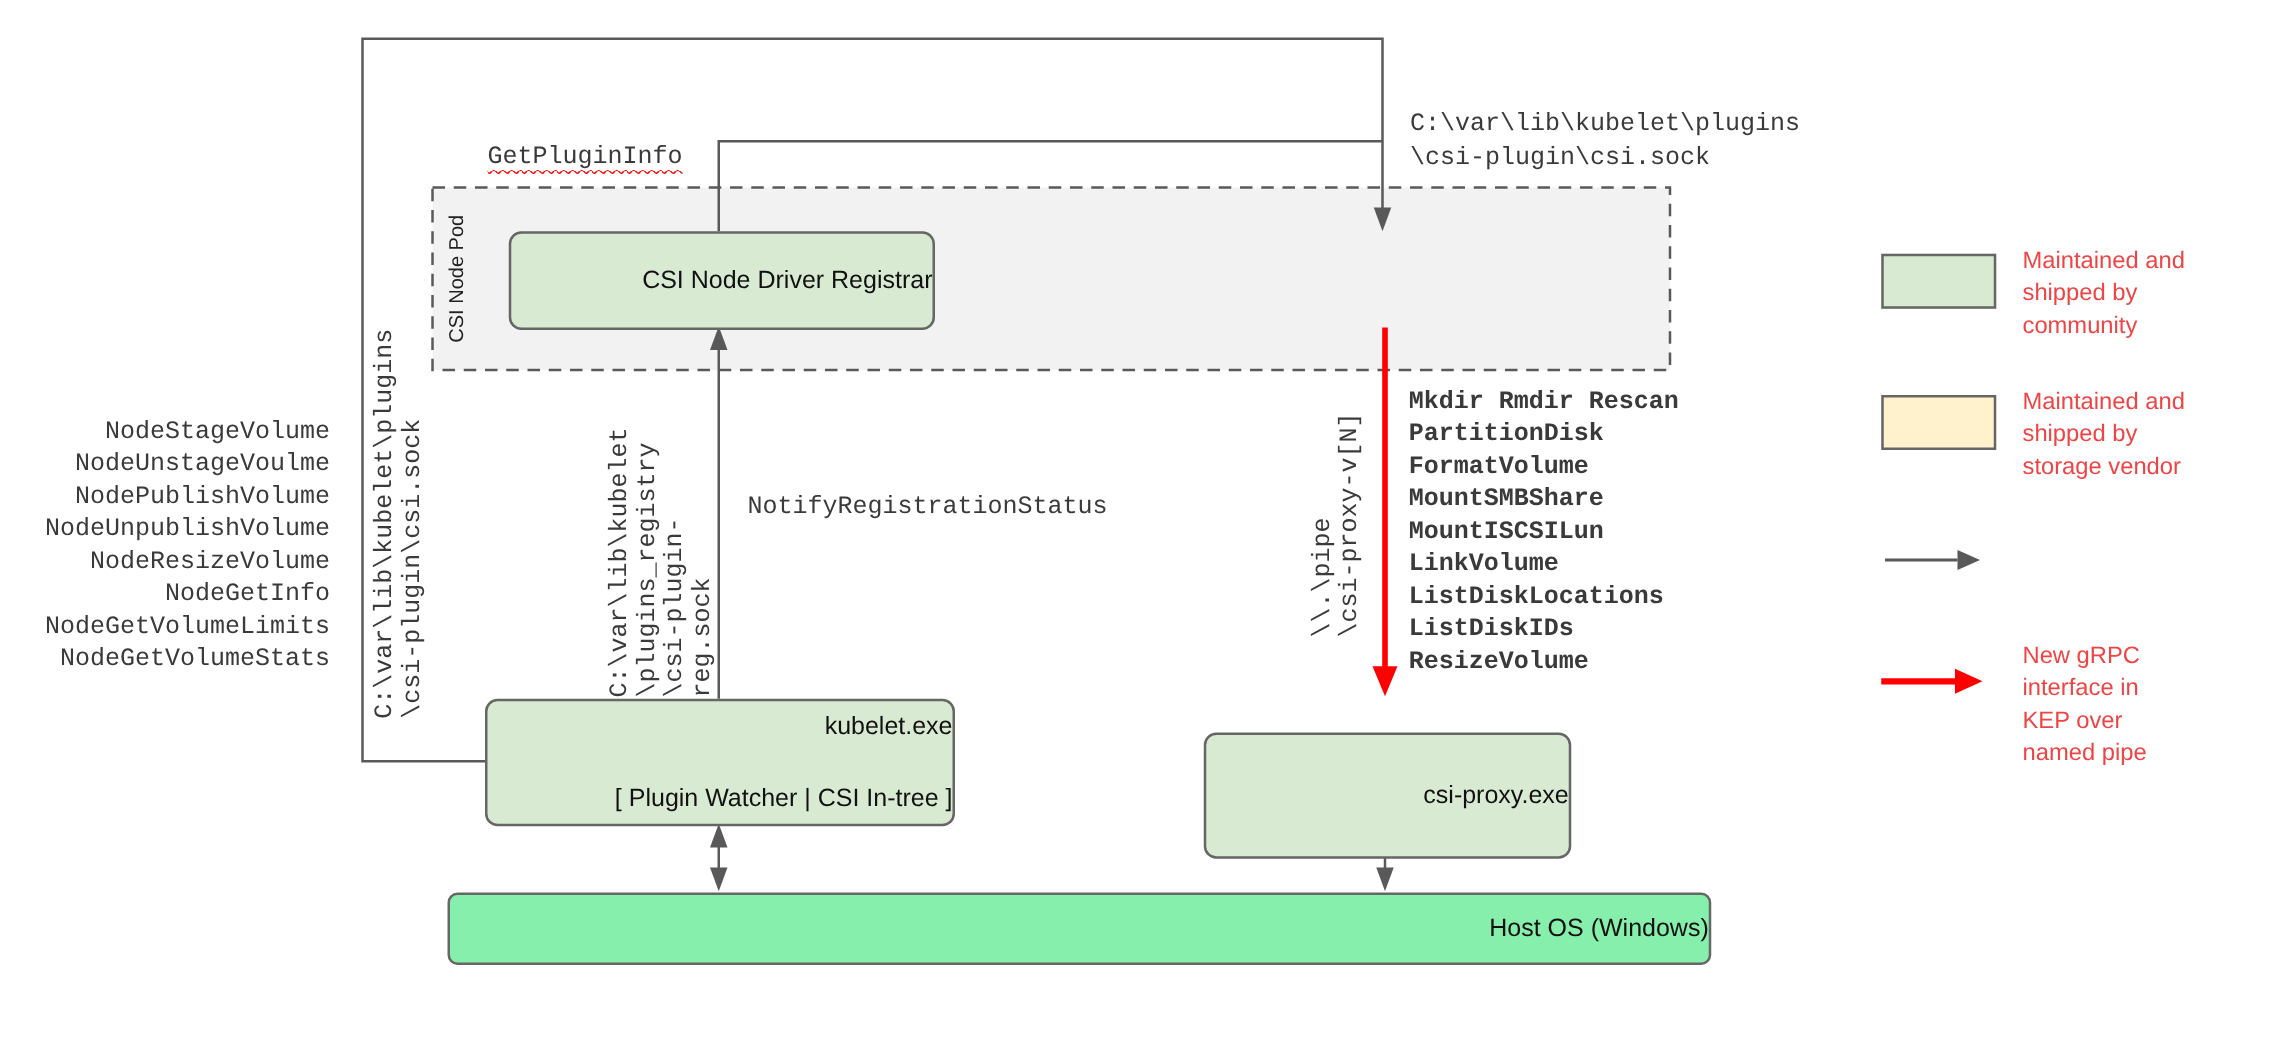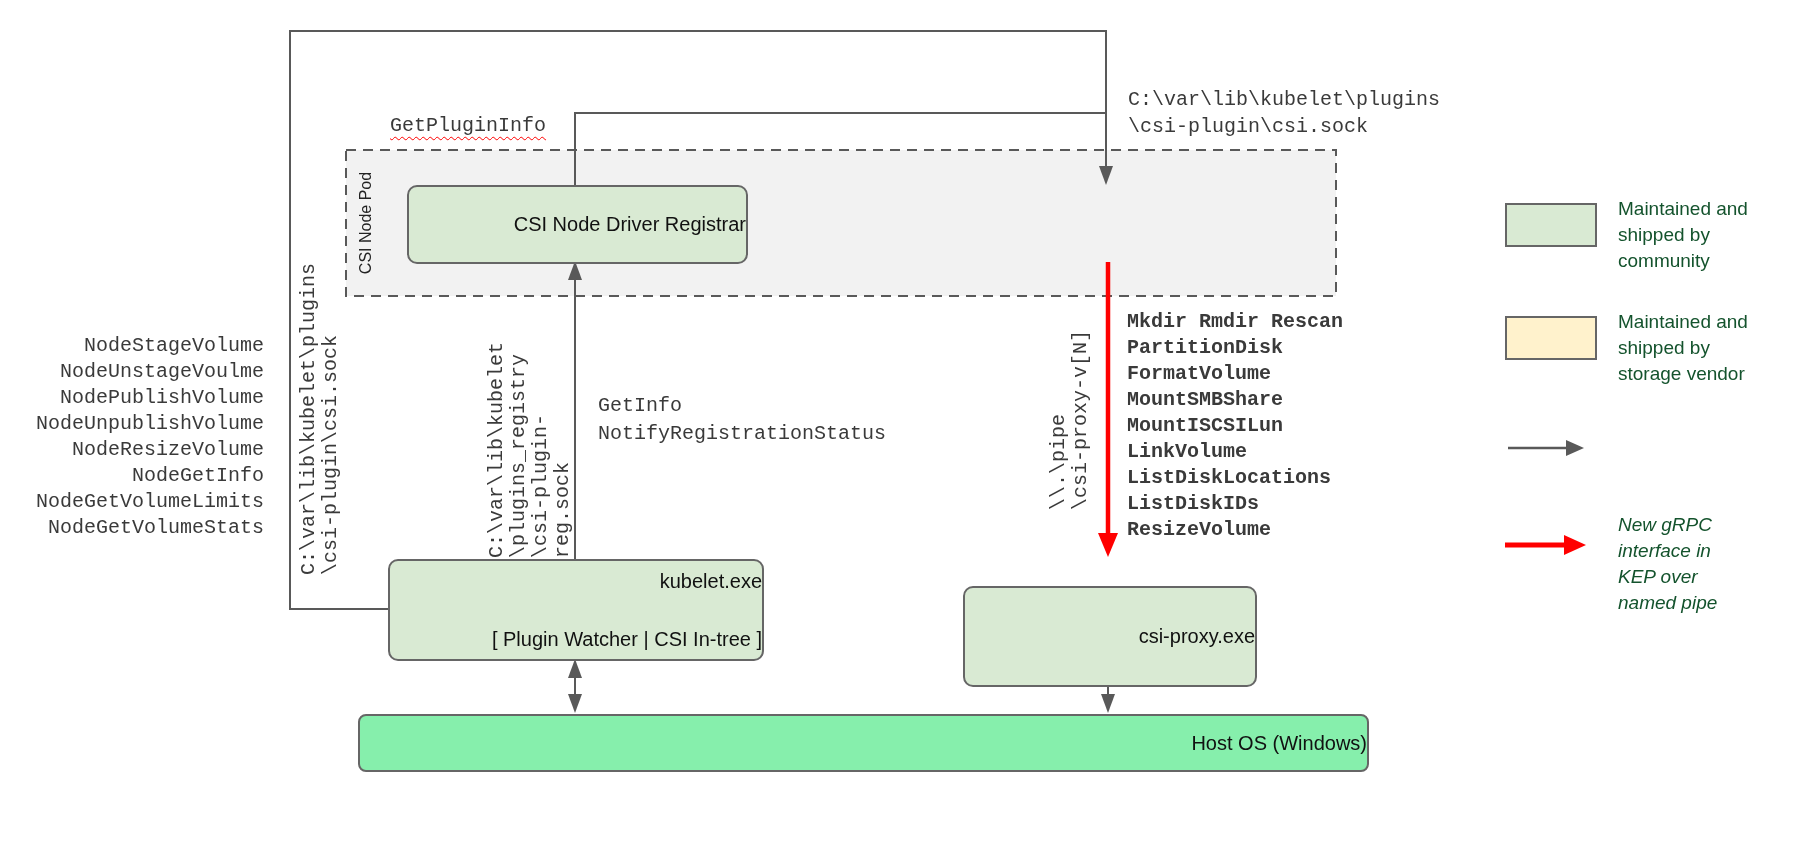--- a/index.html
+++ b/index.html
@@ -7,21 +7,21 @@
           font-family:"Liberation Sans",sans-serif;color:#111;}
   .abs{position:absolute;}
   .mono{font-family:"Liberation Mono","DejaVu Sans Mono",monospace;font-size:20px;color:#3a3a3a;}
   .box{position:absolute;border:2px solid #666;border-radius:10px;display:flex;flex-direction:column;
        align-items:flex-end;justify-content:center;text-align:center;font-size:20px;color:#111;z-index:3;}
   .squiggle{text-decoration:underline;text-decoration-style:wavy;text-decoration-color:#ff0000;
             text-underline-offset:5px;text-decoration-thickness:1px;}
   .rot{transform:rotate(-90deg);transform-origin:center;line-height:22px;}
   .list{line-height:26px;}
   .preline{white-space:pre-line;}
-  .legend-text{font-size:19px;line-height:26px;color:#14532d;}
+  .legend-text{font-size:19px;line-height:26px;color:#ef4444;}
   .swatch{position:absolute;width:88px;height:40px;border:2px solid #666;z-index:3;}
   svg{position:absolute;left:0;top:0;z-index:2;}
   .podlabel{font-size:16px;color:#222;text-align:center;line-height:20px;}
 </style>
 </head>
 <body>
 
 <div class="canvas">
 
   <svg width="1818" height="842" viewBox="0 0 1818 842">
@@ -96,21 +96,20 @@
     <div>\csi-plugin\csi.sock</div>
   </div>
 
   <div class="abs mono rot" style="left:410px;top:394px;width:240px;z-index:4;">
     <div>C:\var\lib\kubelet</div>
     <div>\plugins_registry</div>
     <div>\csi-plugin-reg.sock</div>
   </div>
 
   <div class="abs mono" style="left:598px;top:392px;line-height:28px;z-index:4;">
-    <div>GetInfo</div>
     <div>NotifyRegistrationStatus</div>
   </div>
 
   <div class="abs mono rot" style="left:975px;top:393px;width:190px;z-index:4;">
     <div>\\.\pipe</div>
     <div>\csi-proxy-v[N]</div>
   </div>
 
   <div class="abs mono list" style="left:1127px;top:309px;z-index:4;font-weight:bold;">
     <div>Mkdir Rmdir Rescan</div>
@@ -128,18 +127,18 @@
   <div class="abs legend-text preline" style="left:1618px;top:196px;z-index:4;">Maintained and
 shipped by
 community</div>
 
   <div class="swatch" style="left:1505px;top:316px;background:#fff2cc;"></div>
   <div class="abs legend-text preline" style="left:1618px;top:309px;z-index:4;">Maintained and
 shipped by
 storage vendor</div>
 
 
-  <div class="abs legend-text preline" style="left:1618px;top:512px;z-index:4;font-style:italic;">New gRPC
+  <div class="abs legend-text preline" style="left:1618px;top:512px;z-index:4;">New gRPC
 interface in
 KEP over
 named pipe</div>
 
 </div>
 
 </body></html>

